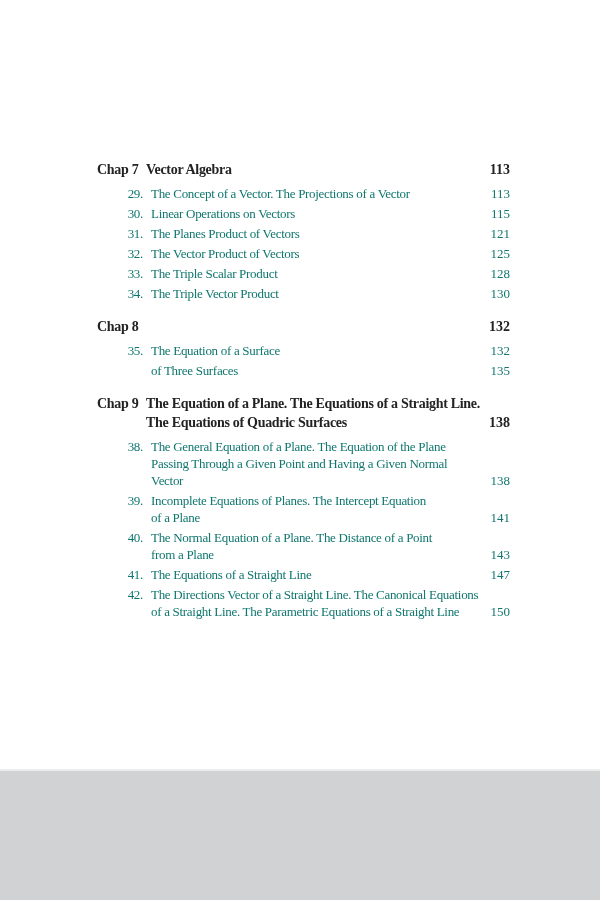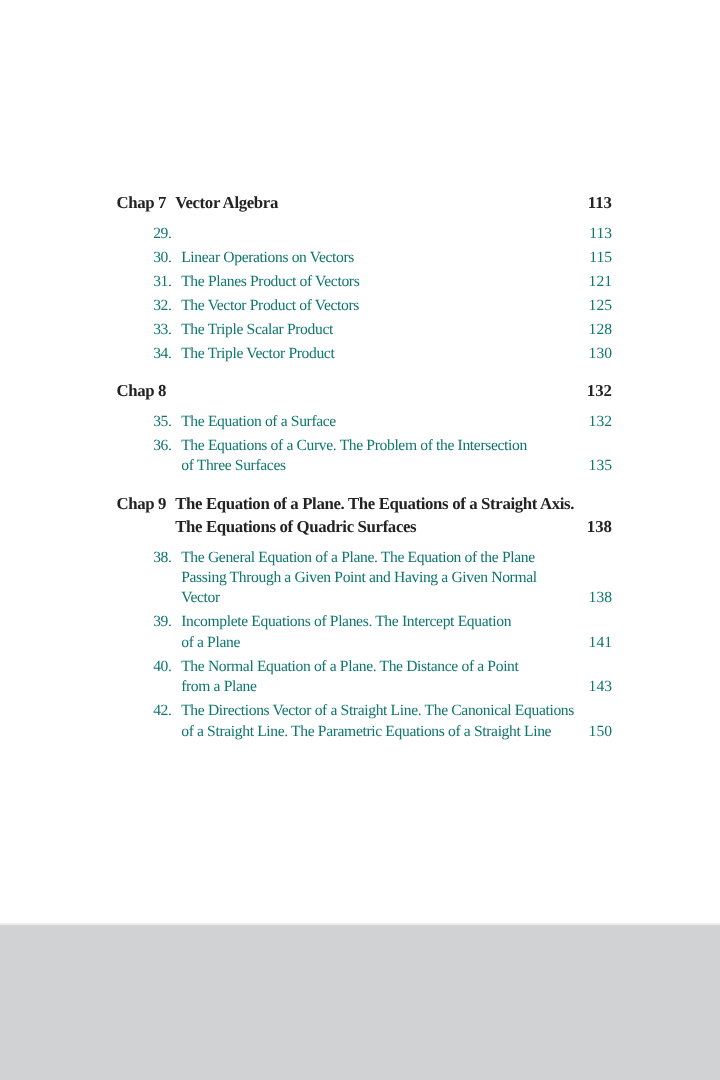--- a/index.html
+++ b/index.html
@@ -52,20 +52,21 @@
       <div class="chap-head">
         <div class="row heading-row">
           <span class="chap-label">Chap 7</span>
           <span class="txt">Vector Algebra</span>
           <span class="pg">113</span>
         </div>
       </div>
       <div class="item">
         <div class="row item-row">
           <span class="num">29.</span>
+          <span class="txt">The Concept of a Vector. The Projections of a Vector</span>
           <span class="pg">113</span>
         </div>
       </div>
       <div class="item">
         <div class="row item-row">
           <span class="num">30.</span>
           <span class="txt">Linear Operations on Vectors</span>
           <span class="pg">115</span>
         </div>
       </div>
@@ -108,36 +109,32 @@
       </div>
       <div class="item">
         <div class="row item-row">
           <span class="num">35.</span>
           <span class="txt">The Equation of a Surface</span>
           <span class="pg">132</span>
         </div>
       </div>
       <div class="item">
         <div class="row item-row">
-          <span class="num">36.</span>
-          <span class="txt">The Equations of a Curve. The Problem of the Intersection</span>
-        </div>
-        <div class="row item-row">
           <span class="num"></span>
           <span class="txt">of Three Surfaces</span>
           <span class="pg">135</span>
         </div>
       </div>
     </div>
 
     <div class="chapter">
       <div class="chap-head">
         <div class="row heading-row">
           <span class="chap-label">Chap 9</span>
-          <span class="txt">The Equation of a Plane. The Equations of a Straight Axis.</span>
+          <span class="txt">The Equation of a Plane. The Equations of a Straight Line.</span>
         </div>
         <div class="row heading-row">
           <span class="chap-label"></span>
           <span class="txt">The Equations of Quadric Surfaces</span>
           <span class="pg">138</span>
         </div>
       </div>
       <div class="item">
         <div class="row item-row">
           <span class="num">38.</span>
@@ -170,20 +167,27 @@
           <span class="txt">The Normal Equation of a Plane. The Distance of a Point</span>
         </div>
         <div class="row item-row">
           <span class="num"></span>
           <span class="txt">from a Plane</span>
           <span class="pg">143</span>
         </div>
       </div>
       <div class="item">
         <div class="row item-row">
+          <span class="num">41.</span>
+          <span class="txt">The Equations of a Straight Line</span>
+          <span class="pg">147</span>
+        </div>
+      </div>
+      <div class="item">
+        <div class="row item-row">
           <span class="num">42.</span>
           <span class="txt">The Directions Vector of a Straight Line. The Canonical Equations</span>
         </div>
         <div class="row item-row">
           <span class="num"></span>
           <span class="txt">of a Straight Line. The Parametric Equations of a Straight Line</span>
           <span class="pg">150</span>
         </div>
       </div>
     </div>

